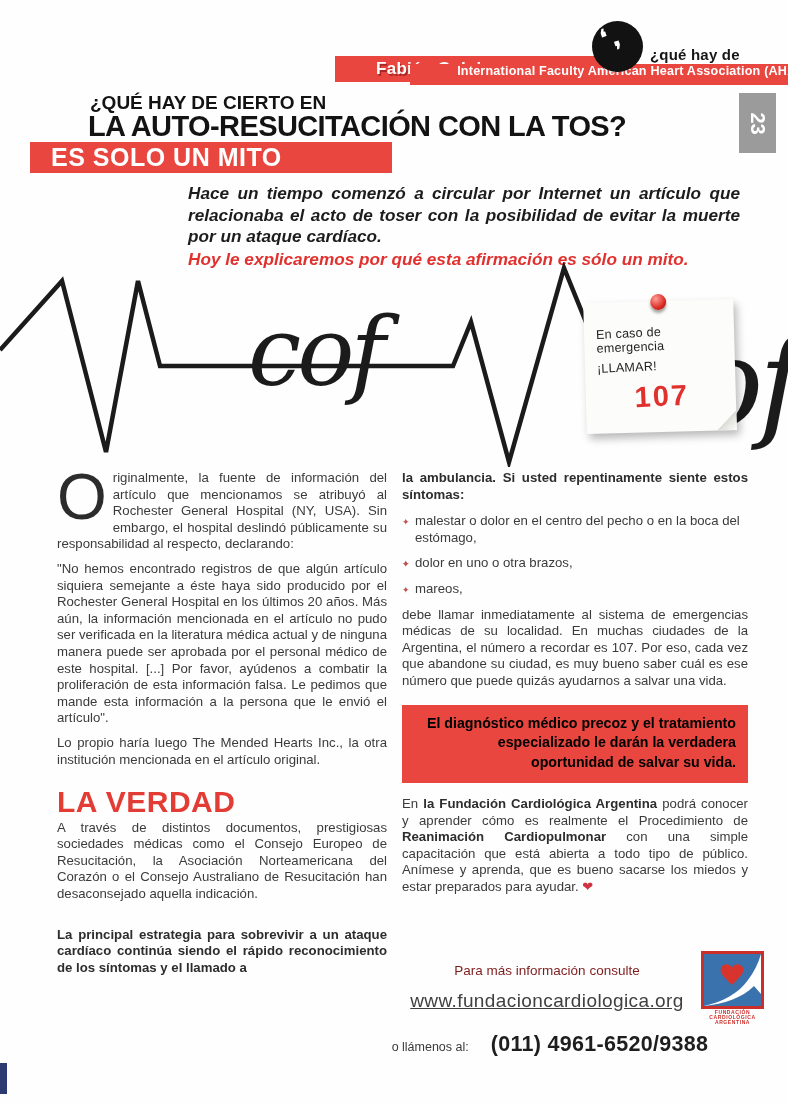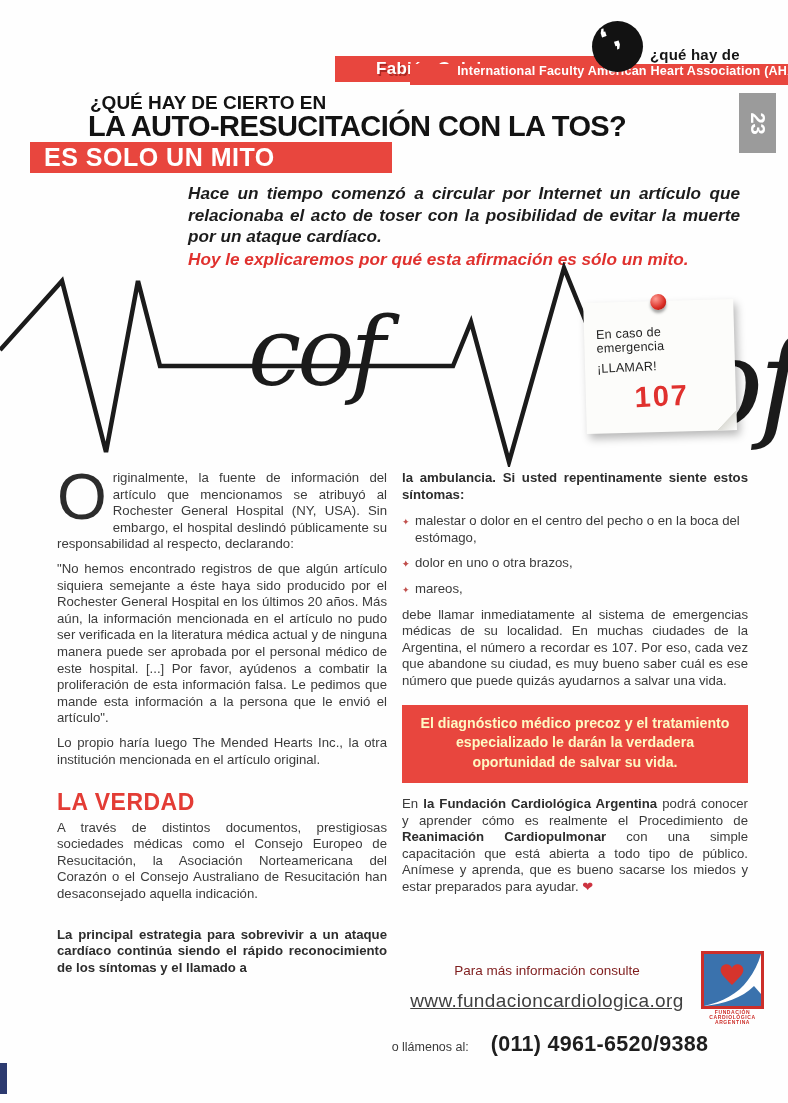--- a/index.html
+++ b/index.html
@@ -28,21 +28,21 @@
   
   .title1 { position:absolute; left:90px; top:92px; font-size:19px; font-weight:900;
     color:#131313; letter-spacing:0; }
   .title2 { position:absolute; left:88px; top:110px; font-size:29px; font-weight:900;
     color:#131313; letter-spacing:-.6px; white-space:nowrap; }
   .page-tab { position:absolute; left:739px; top:93px; width:37px; height:60px;
     background:#9b9b9b; display:flex; align-items:center; justify-content:center; }
   .page-tab span { transform:rotate(90deg); color:#fff; font-weight:800; font-size:20px; }
   .banner { position:absolute; left:30px; top:142px; width:362px; height:31px;
     background:var(--red); }
-  .banner span { display:block; padding-left:14px; line-height:30px; font-size:25px;
+  .banner span { display:block; padding-left:21px; line-height:30px; font-size:25px;
     font-weight:900; color:#fff; letter-spacing:.5px; }
   
   .intro { position:absolute; left:188px; top:183px; width:552px;
     font-size:17.2px; line-height:21.5px; font-weight:700; font-style:italic;
     color:#1c1c1c; }
   .intro .black { text-align:justify; }
   .intro .red { color:var(--redtext); margin-top:1px; }
   
   .ekg { position:absolute; left:0; top:262px; }
   .ekg polyline { fill:none; stroke:#1b1b1b; stroke-width:4.5; }
@@ -64,29 +64,29 @@
   
   .col { position:absolute; top:470px; font-size:13.2px; line-height:16.6px; }
   .col p { text-align:justify; }
   .left  { left:57px;  width:330px; }
   .right { left:402px; width:346px; }
   .gap { margin-top:8px; }
   .gap-lg { margin-top:24px; }
   .dropcap { float:left; font-size:64px; line-height:50px; padding:2px 6px 0 0;
     font-weight:400; color:#2c2c2c; }
   .bold { font-weight:700; color:#2d2d2d; }
-  .verdad { margin-top:26px; margin-bottom:9px; font-size:23px; font-weight:900;
+  .verdad { margin-top:26px; margin-bottom:9px; font-size:30px; font-weight:900;
     color:var(--redhead); letter-spacing:.5px; }
   ul.symptoms { list-style:none; margin-top:10px; }
   ul.symptoms li { position:relative; padding-left:13px; margin-bottom:9px;
     text-align:left; }
   ul.symptoms .diamond { position:absolute; left:0; top:1px; font-size:9px;
     color:#c0504d; }
   .highlight { margin-top:15px; background:var(--red); padding:9px 12px 11px 12px;
-    color:#fef9c3; font-weight:700; font-size:14.2px; line-height:19.5px; text-align:center; }
+    color:#000000; font-weight:700; font-size:14.2px; line-height:19.5px; text-align:right; }
   .fca-para { margin-top:13px; }
   .heart-inline { color:#cd3340; font-size:13px; }
   
   .info-label { position:absolute; left:394px; top:963px; width:306px;
     text-align:center; font-size:13.5px; color:#7f1d1d; }
   .website { position:absolute; left:394px; top:990px; width:306px; text-align:center; }
   .website a { font-size:19px; color:#404040; text-decoration:underline;
     letter-spacing:.4px; }
   .phone-row { position:absolute; left:380px; top:1032px; width:340px;
     display:flex; align-items:baseline; justify-content:center; gap:22px; }

